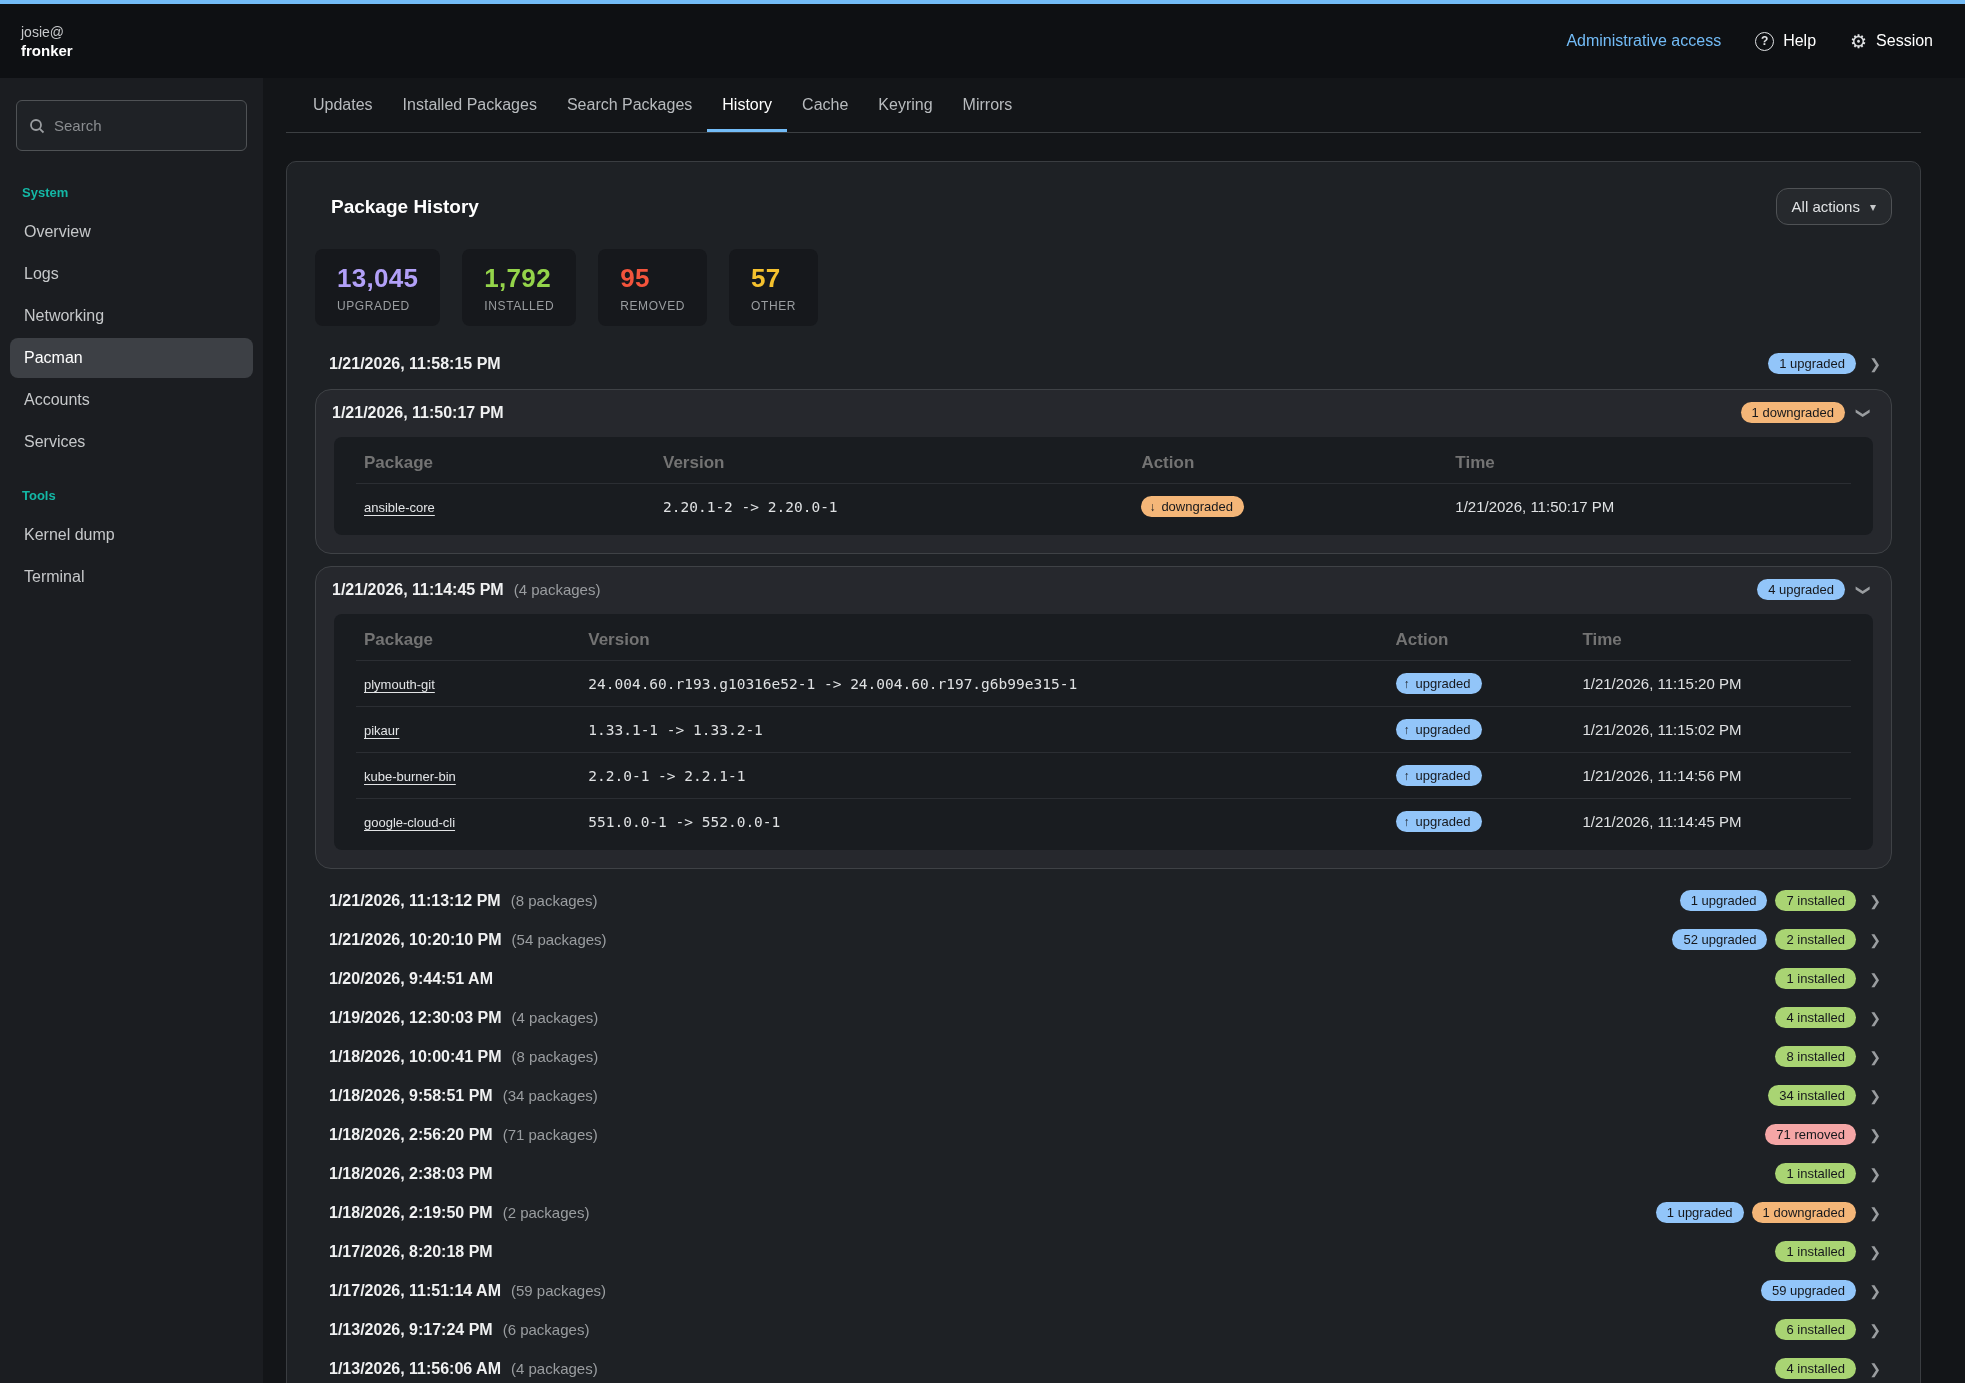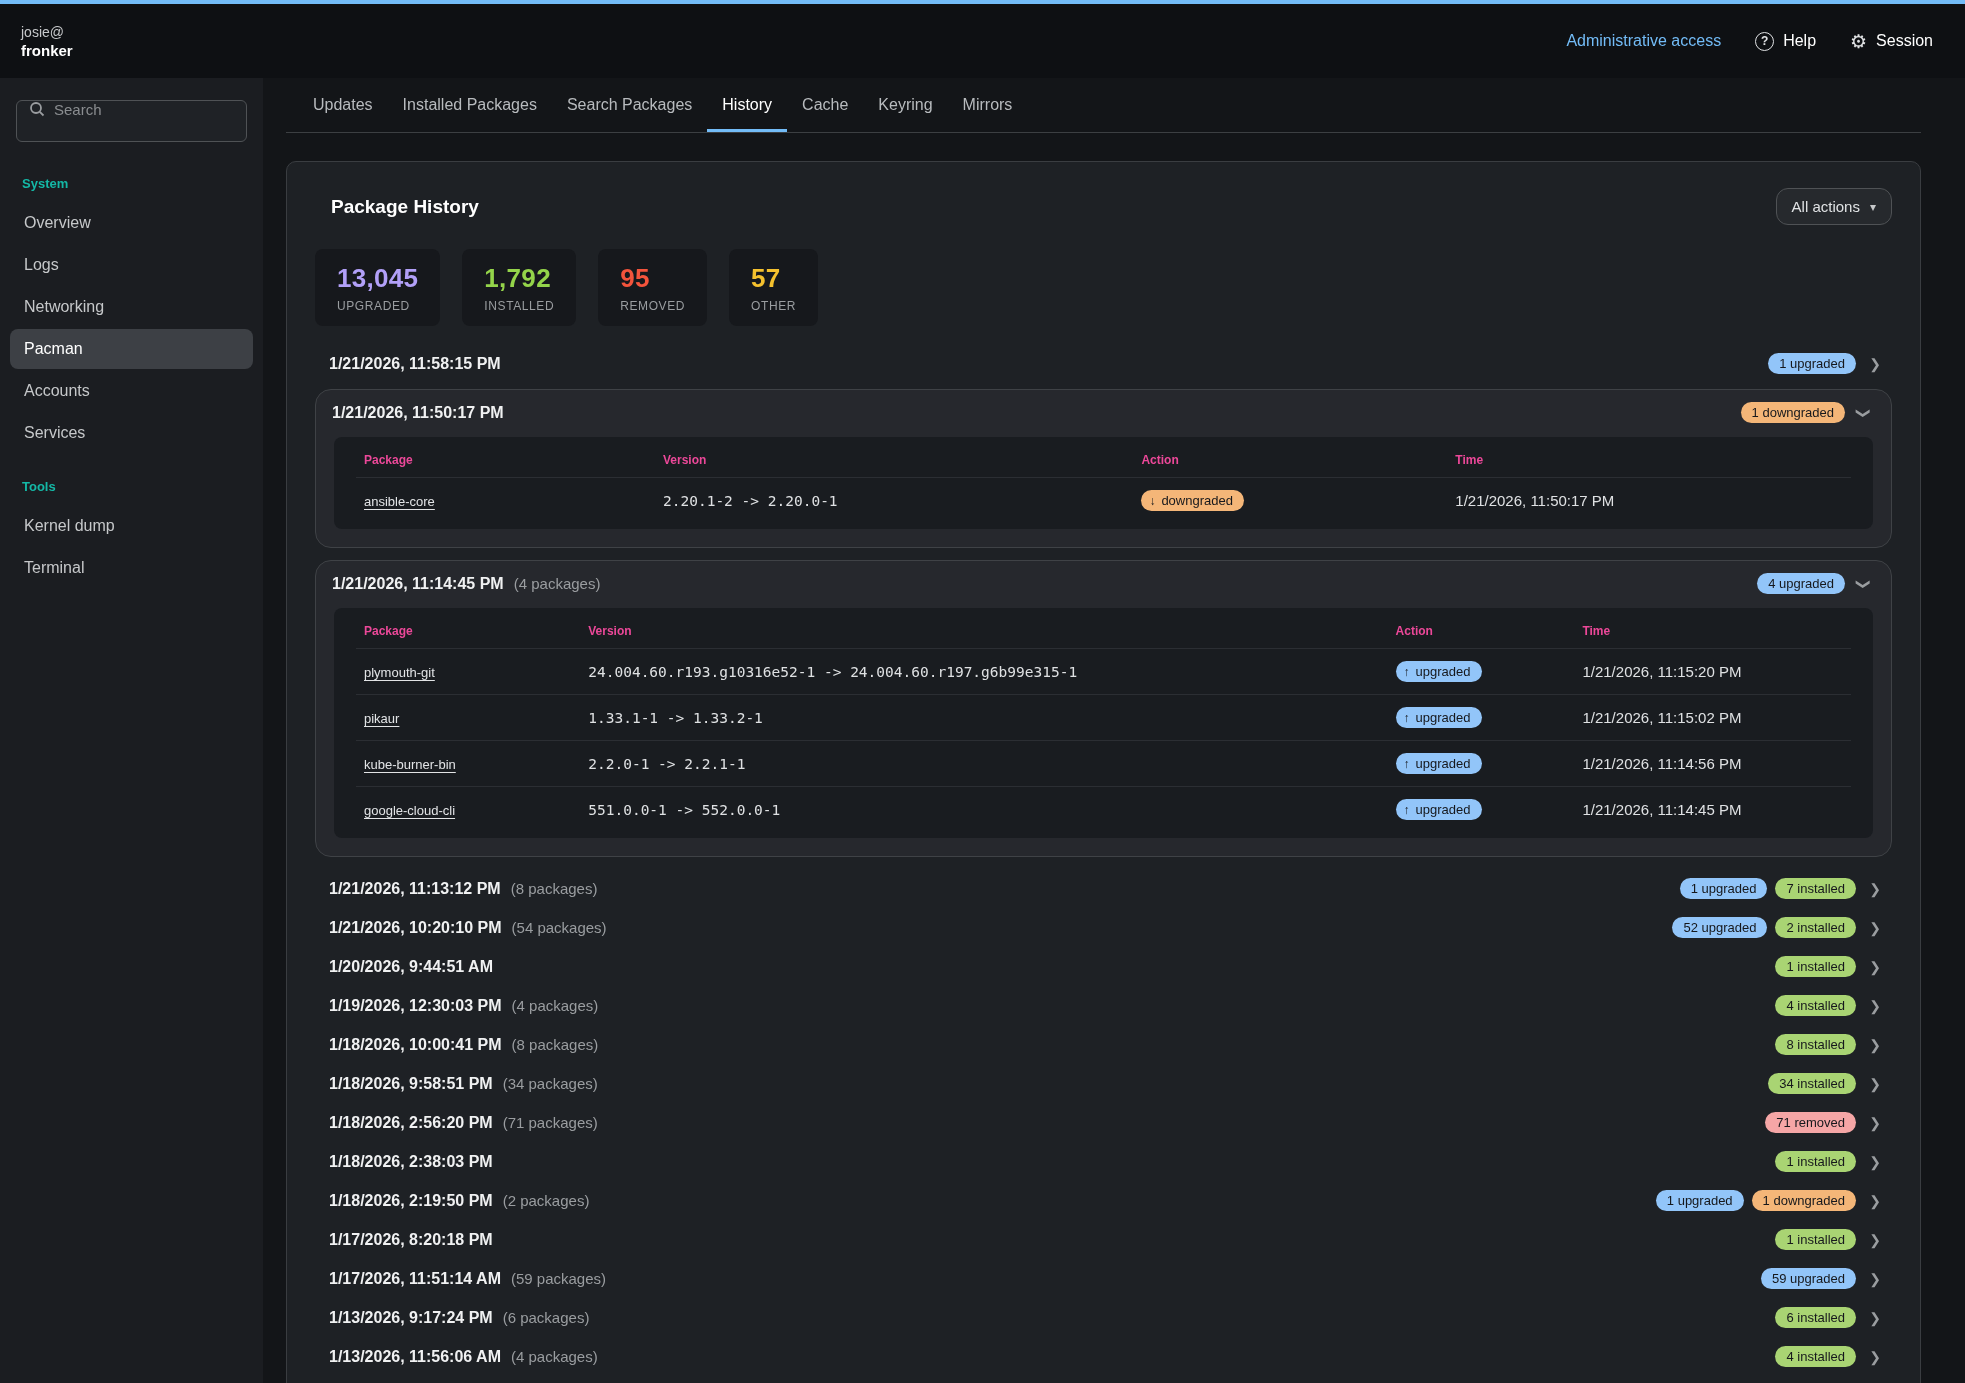--- a/index.html
+++ b/index.html
@@ -30,23 +30,23 @@
   }
   .gear-icon { font-size:19px; line-height:1; color:#e0e2e4; }
 
   
   .layout { display:flex; height:1305px; }
   .sidebar { width:263px; flex:0 0 263px; background:#1b1d21; padding-top:12px; }
   .main { flex:1; background:#131518; overflow:hidden; }
 
   
   .search-wrap {
-    margin:10px 16px 22px 16px; height:42px;
+    margin:10px 16px 22px 16px; height:51px;
     background:#1f2226; border:1px solid #4f5255; border-radius:6px;
-    display:flex; align-items:flex-start; gap:9px; padding:0 12px;
+    display:flex; align-items:center; gap:9px; padding:0 12px;
   }
   .search-wrap svg { flex:0 0 auto; }
   .search-wrap input {
     background:transparent; border:none; outline:none; color:#d2d4d6;
     font-size:15px; width:100%; font-family:"Liberation Sans", sans-serif;
   }
   .search-wrap input::placeholder { color:#8a8d90; }
   .nav-heading { font-size:13px; font-weight:700; color:#14b8a6; padding:12px 22px 10px; }
   .nav-section { margin-bottom:14px; }
   .nav-list { list-style:none; }
@@ -115,21 +115,21 @@
     margin:6px 0 12px;
   }
   .entry.expanded .entry-row { padding:12px 18px 12px 16px; }
 
   .exp-table-wrap {
     margin:2px 18px 18px; background:#191c20; border-radius:8px;
     padding:2px 22px 6px;
   }
   .exp-table { width:100%; border-collapse:collapse; }
   .exp-table th {
-    text-align:left; font-size:12px; font-weight:700; color:#ec4899;
+    text-align:left; font-size:17px; font-weight:700; color:#737373;
     padding:14px 8px 10px;
   }
   .exp-table td { padding:12px 8px; border-top:1px solid #2b2e33; vertical-align:middle; }
   .exp-table.single { table-layout:fixed; }
   .exp-table.single th:nth-child(1){ width:20%; }
   .exp-table.single th:nth-child(2){ width:32%; }
   .exp-table.single th:nth-child(3){ width:21%; }
   .exp-table.single th:nth-child(4){ width:27%; }
   .exp-table.multi { table-layout:fixed; }
   .exp-table.multi th:nth-child(1){ width:15%; }

